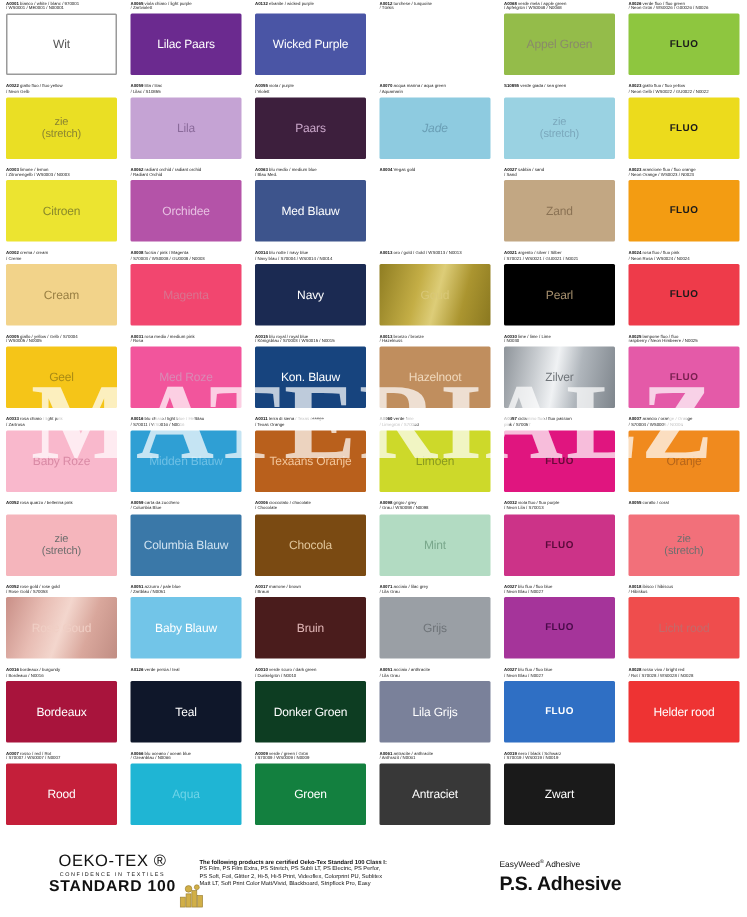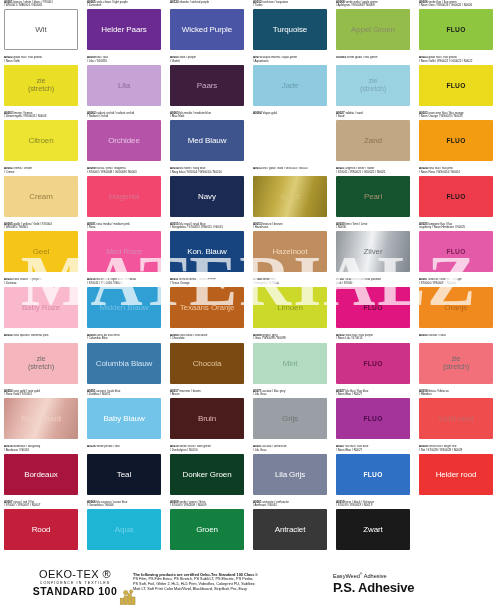--- a/index.html
+++ b/index.html
@@ -72,35 +72,32 @@
         <div class="meta"><span class="code">A0001</span> <span>bianco / white / blanc / 970001
 / WS0001 / ME0001 / N00001</span></div>
         <div class="chip outline" style="background: rgb(255, 255, 255);">
           <div class="lbl" style="color: rgb(85, 85, 85); white-space: pre-line;">Wit</div>
         </div>
       </div>
       <div class="cell">
         <div class="meta"><span class="code">A0065</span> <span>viola chiaro / light purple
 / Zartviolett</span></div>
         <div class="chip" style="background: rgb(107, 42, 143);">
-          <div class="lbl" style="color: rgb(255, 255, 255); white-space: pre-line;">Helder Paars</div>
+          <div class="lbl" style="color: rgb(255, 255, 255); white-space: pre-line;">Lilac Paars</div>
         </div>
       </div>
       <div class="cell">
         <div class="meta"><span class="code">A0132</span> <span>ebanite / wicked purple</span></div>
         <div class="chip" style="background: rgb(74, 85, 165);">
           <div class="lbl" style="color: rgb(255, 255, 255); white-space: pre-line;">Wicked Purple</div>
         </div>
       </div>
       <div class="cell">
         <div class="meta"><span class="code">A0012</span> <span>turchese / turquoise
 / Türkis</span></div>
-        <div class="chip" style="background: rgb(23, 80, 107);">
-          <div class="lbl" style="color: rgb(255, 255, 255); white-space: pre-line;">Turquoise</div>
-        </div>
       </div>
       <div class="cell">
         <div class="meta"><span class="code">A0068</span> <span>verde mela / apple green
 / Apfelgrün / WS0068 / N0068</span></div>
         <div class="chip" style="background: rgb(148, 188, 74);">
           <div class="lbl" style="color: rgb(138, 138, 106); white-space: pre-line;">Appel Groen</div>
         </div>
       </div>
       <div class="cell">
         <div class="meta"><span class="code">A0026</span> <span>verde fluo / fluo green
@@ -213,21 +210,21 @@
       </div>
       <div class="cell">
         <div class="meta"><span class="code">A0013</span> <span>oro / gold / Gold / WS0013 / N0013</span></div>
         <div class="chip" style="background: linear-gradient(105deg, rgb(143, 125, 34) 0%, rgb(196, 174, 70) 35%, rgb(221, 205, 120) 52%, rgb(171, 149, 48) 74%, rgb(138, 120, 32) 100%);">
           <div class="lbl" style="color: rgb(217, 200, 120); white-space: pre-line;">Goud</div>
         </div>
       </div>
       <div class="cell">
         <div class="meta"><span class="code">A0021</span> <span>argento / silver / Silber
 / S70021 / WS0021 / GU0021 / N0021</span></div>
-        <div class="chip" style="background: #14532d;">
+        <div class="chip" style="background: #000000;">
           <div class="lbl" style="color: rgb(168, 145, 111); white-space: pre-line;">Pearl</div>
         </div>
       </div>
       <div class="cell">
         <div class="meta"><span class="code">A0024</span> <span>rosa fluo / fluo pink
 / Neon Rosa / WS0024 / N0024</span></div>
         <div class="chip" style="background: rgb(238, 59, 74);">
           <div class="lbl fluo" style="color: rgb(26, 26, 26); white-space: pre-line;">FLUO</div>
         </div>
       </div>

